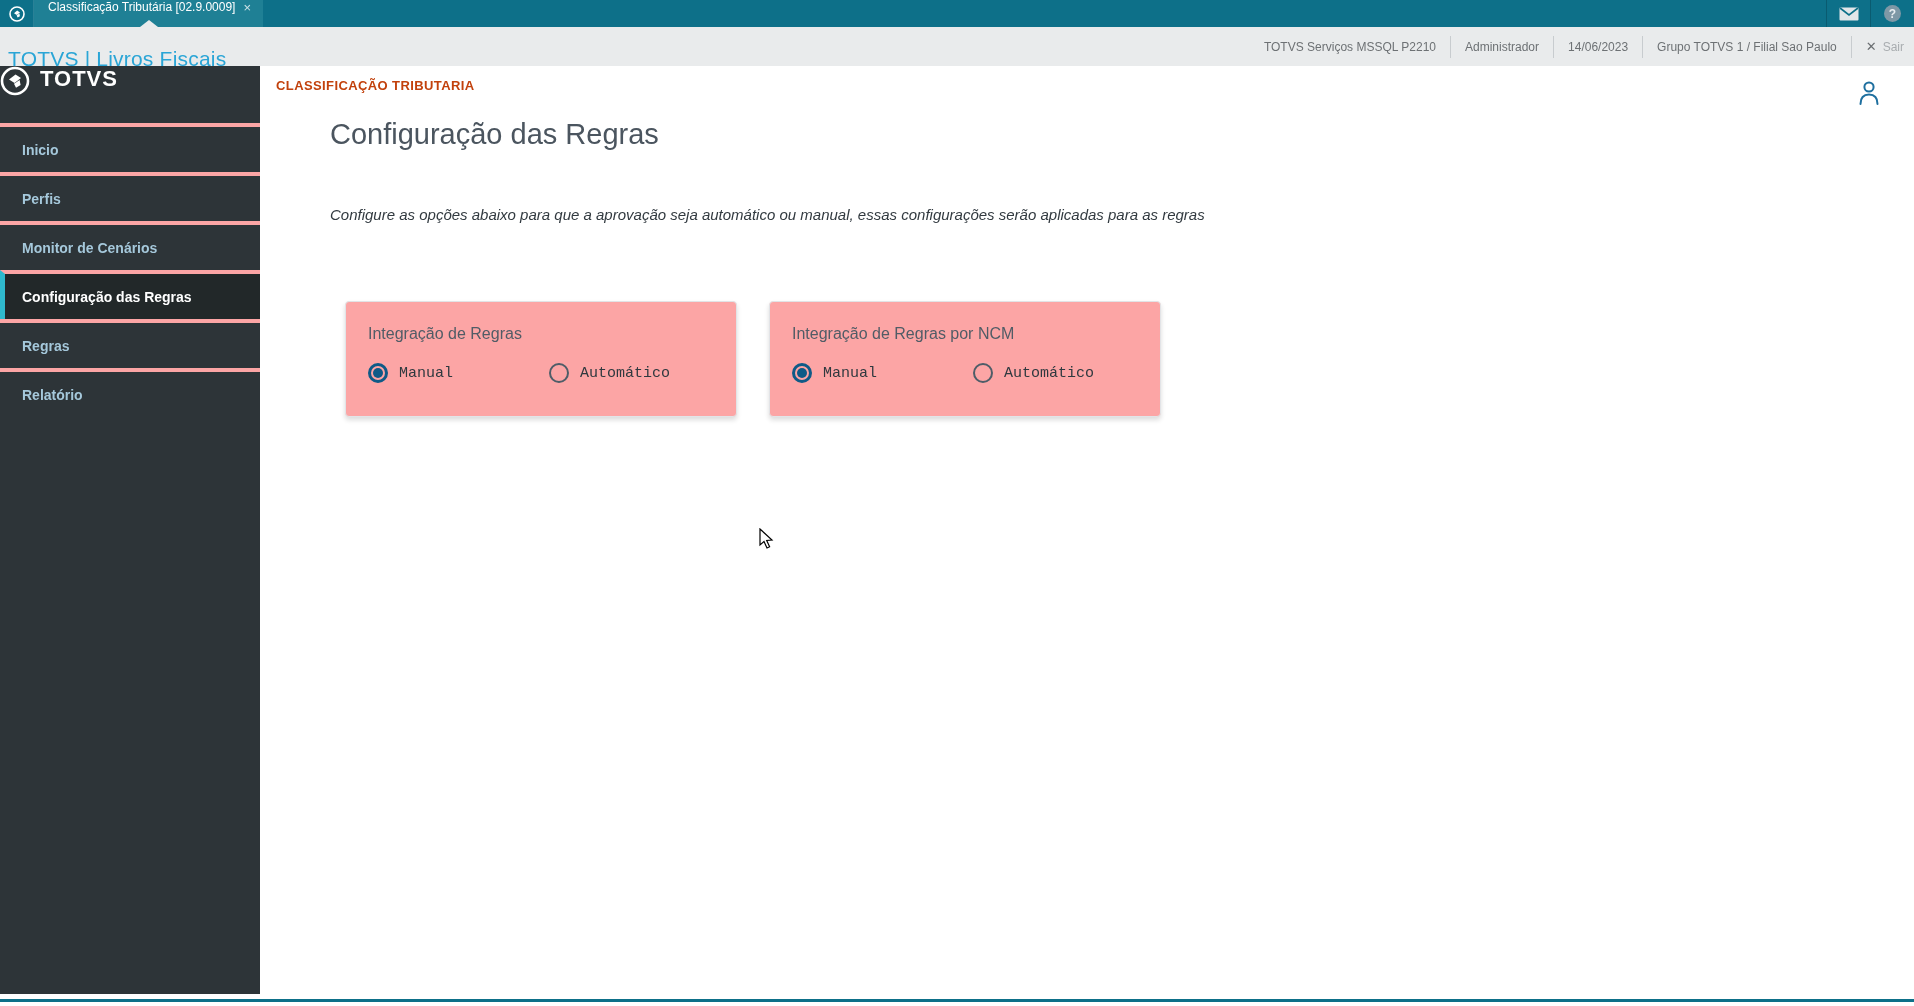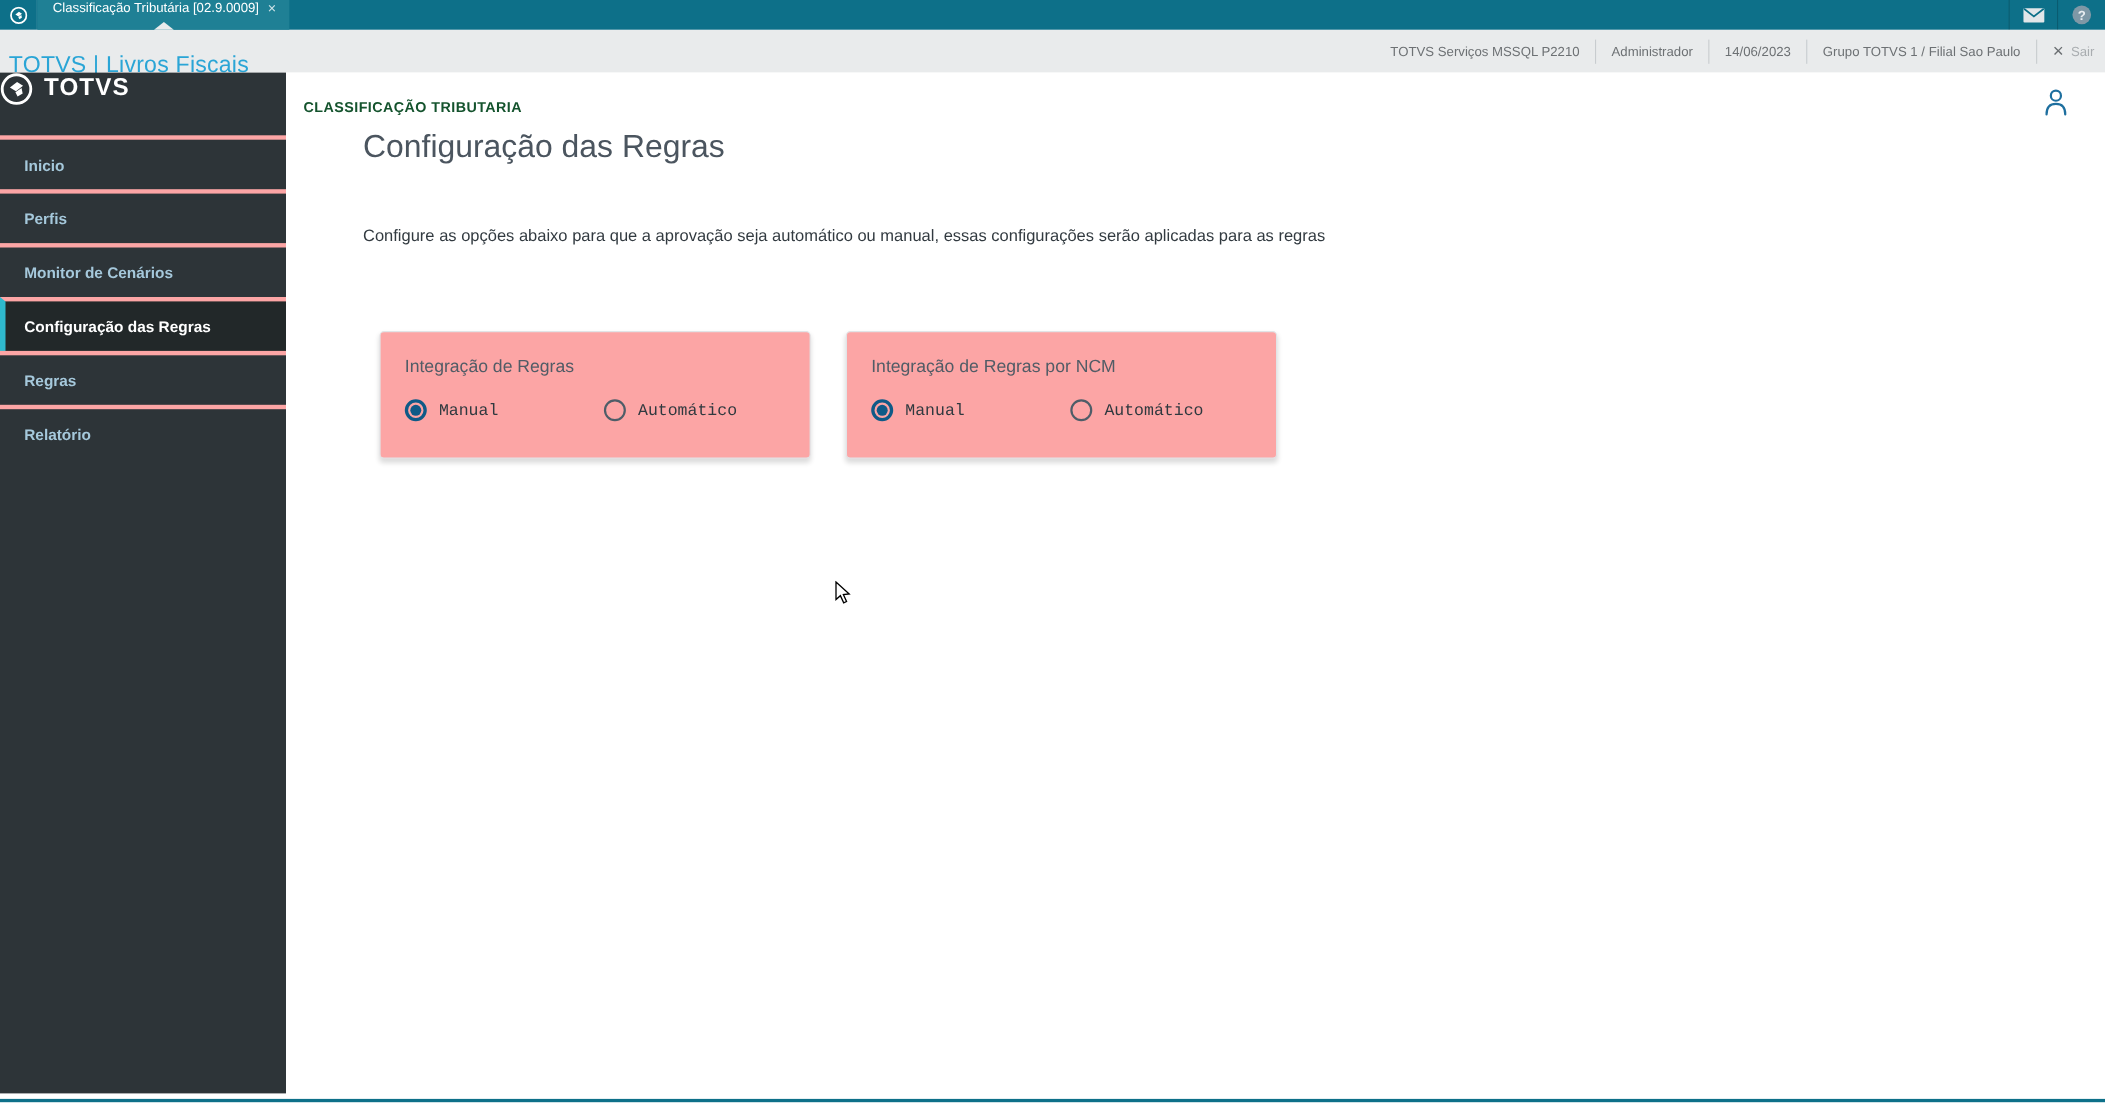--- a/index.html
+++ b/index.html
@@ -31,24 +31,24 @@
   
   .main { display:flex; height:928px; }
   .sidebar { width:260px; background:#2d3438; flex:none; display:flex; flex-direction:column; }
   .side-logo { height:57px; display:flex; align-items:flex-start; gap:10px; }
   .side-logo .word { color:#fff; font-size:22px; font-weight:bold; letter-spacing:1px; }
   .menu-item { height:49px; display:flex; align-items:center; padding-left:22px;
     color:#a5c8db; font-size:14px; font-weight:600; border-top:4px solid #fca5a5; cursor:pointer; }
   .menu-item.active { background:#222829; color:#ffffff; border-left:5px solid #2fb9cd; padding-left:17px; }
 
   .content { flex:1; background:#fff; position:relative; }
-  .breadcrumb { position:absolute; left:16px; top:24px; color:#14532d; font-size:13px; font-weight:600; letter-spacing:0.4px; }
+  .breadcrumb { position:absolute; left:16px; top:12px; color:#c2410c; font-size:13px; font-weight:600; letter-spacing:0.4px; }
   .person { position:absolute; right:34px; top:14px; }
   .page-title { position:absolute; left:70px; top:52px; color:#4b555f; font-size:29px; font-weight:400; }
-  .page-desc { position:absolute; left:70px; top:140px; color:#323a40; font-size:15px; }
+  .page-desc { position:absolute; left:70px; top:140px; color:#323a40; font-size:15px;font-style:italic; }
 
   .cards { position:absolute; left:85px; top:235px; display:flex; gap:32px; }
   .card { width:392px; height:116px; background:#fca5a5; border:1px solid #e2e4e7; border-radius:4px;
     box-shadow:0 3px 5px rgba(0,0,0,0.14); padding:23px 22px; }
   .card-title { color:#515c66; font-size:16px; }
   .radio-row { display:flex; align-items:center; margin-top:20px; }
   .radio-opt { display:flex; align-items:center; gap:11px;font-family:Liberation Mono, monospace; }
   .radio-opt + .radio-opt { margin-left:96px; }
   .radio { width:20px; height:20px; border-radius:50%; position:relative; flex:none; }
   .radio.sel { border:3px solid #0f5a87; }

